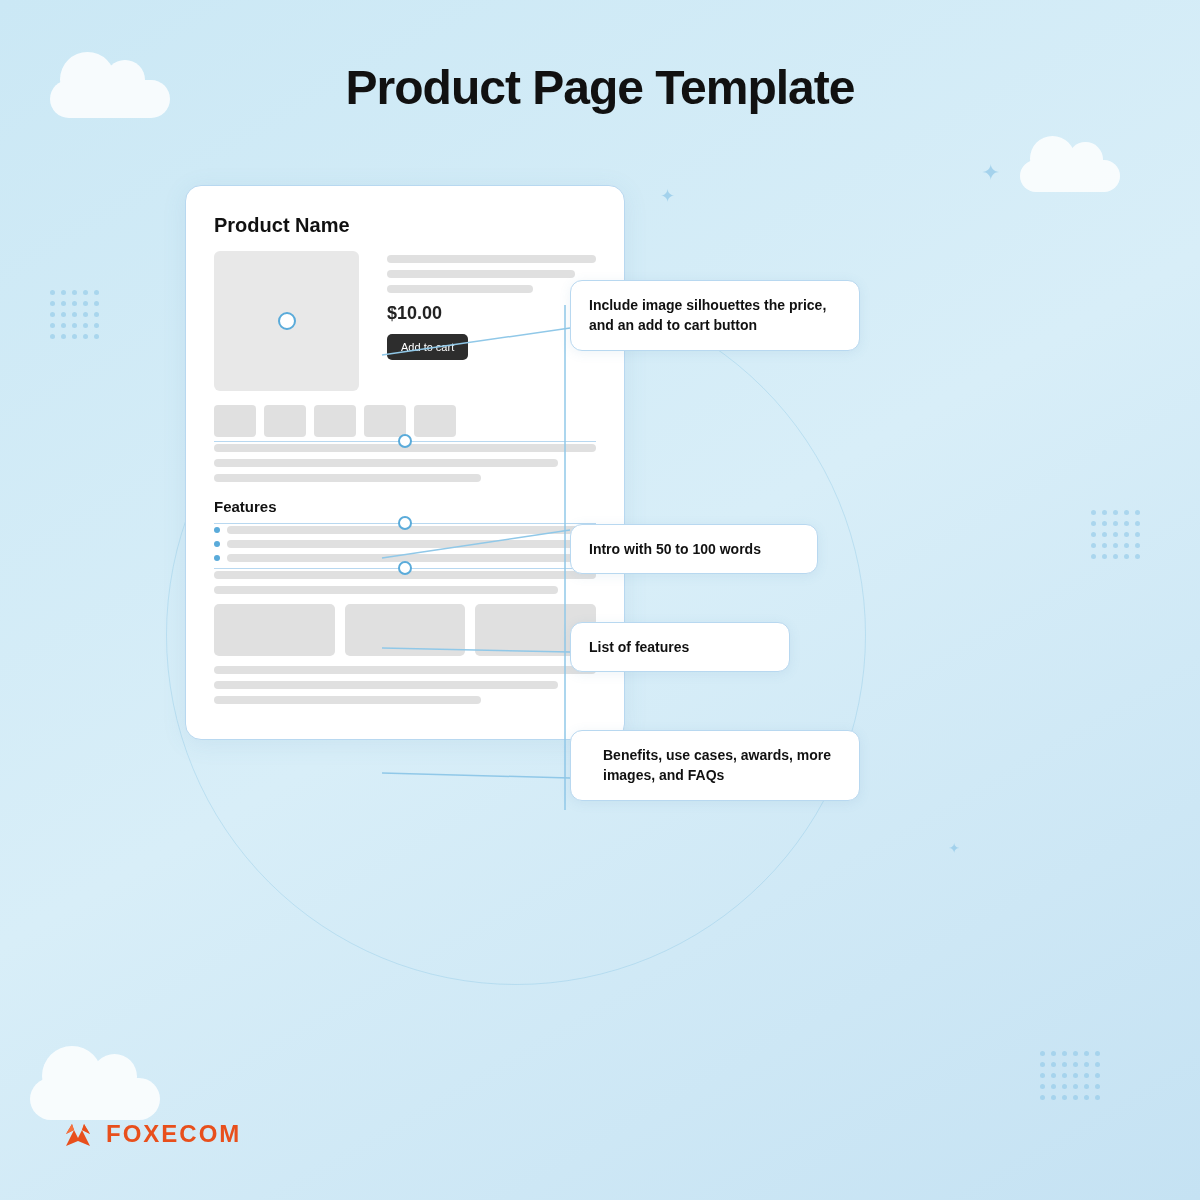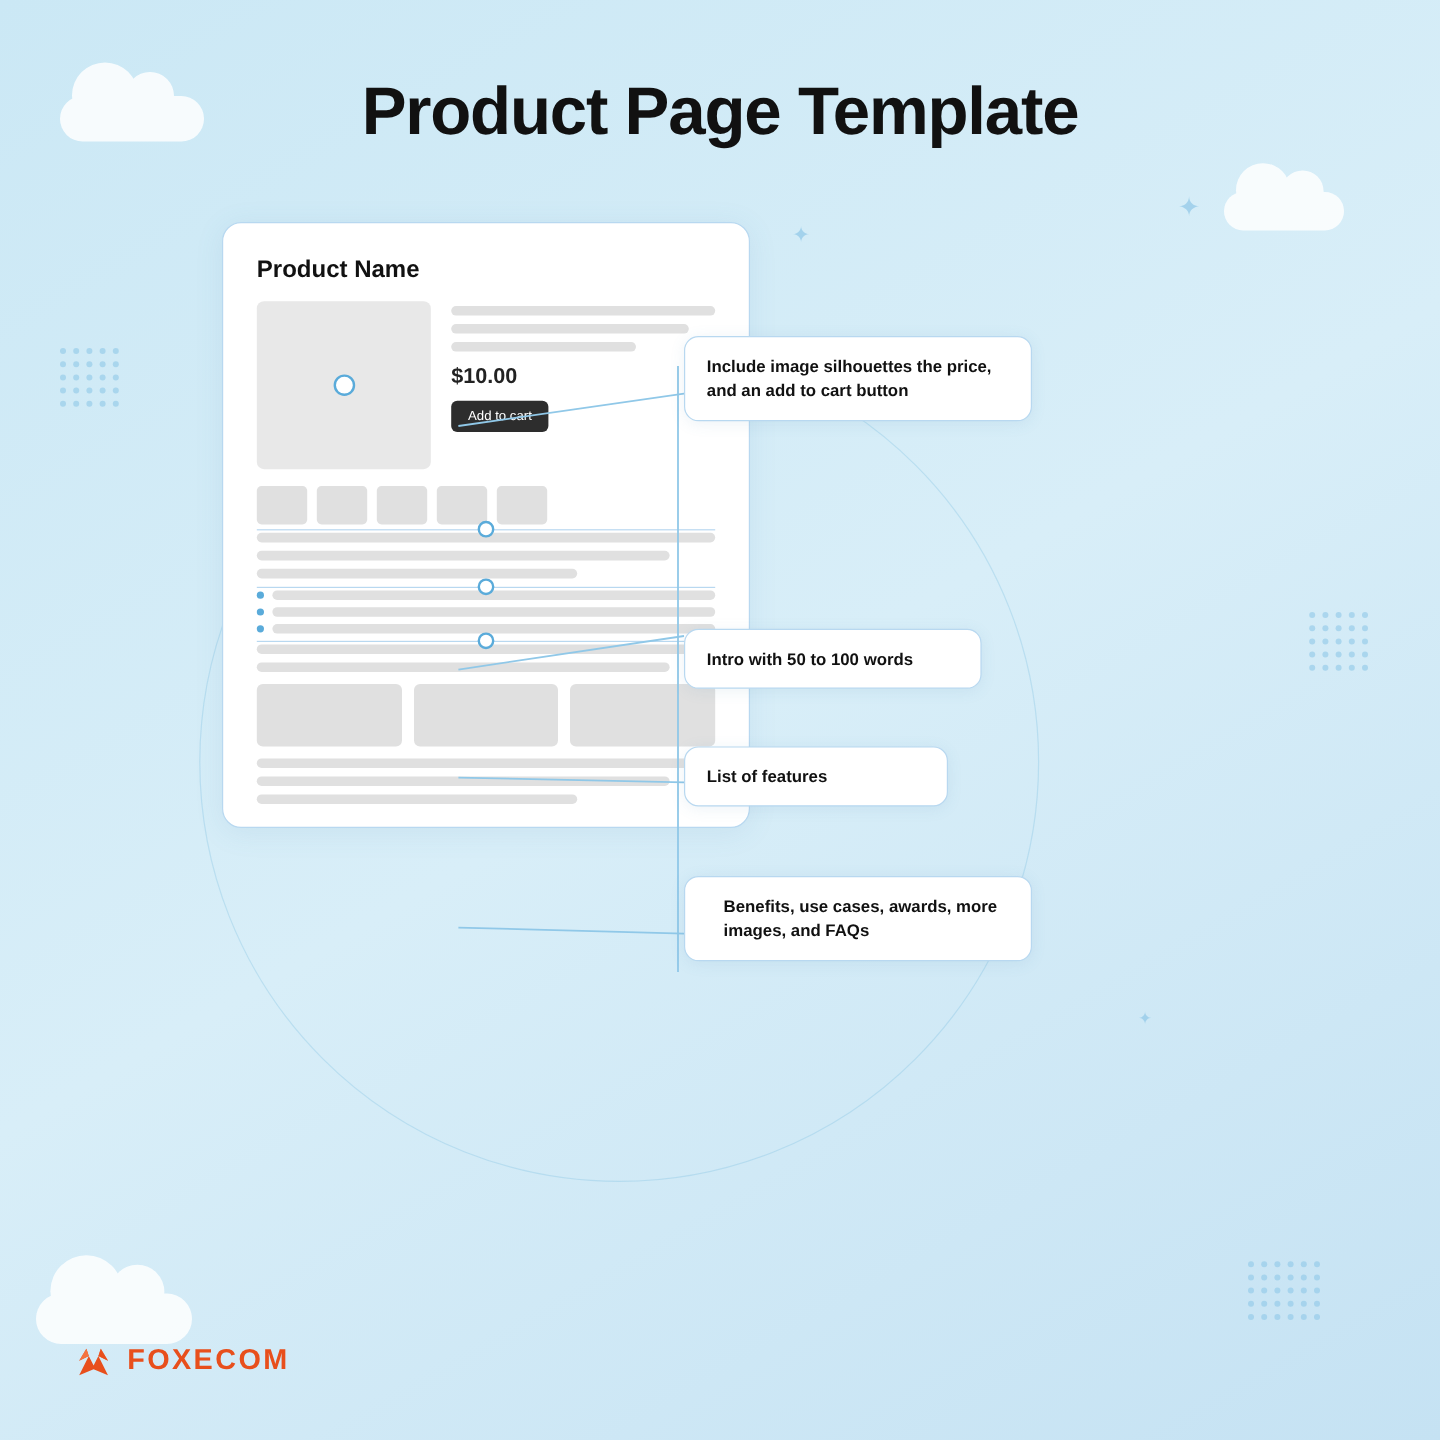--- a/index.html
+++ b/index.html
@@ -101,52 +101,52 @@
       transform: translate(-50%, -45%);
       z-index: 1;
     }
 
     
     .page-title {
       position: absolute;
       top: 60px;
       left: 0; right: 0;
       text-align: center;
-      font-size: 56px;
+      font-size: 48px;
       font-weight: 800;
       color: #111;
       z-index: 10;
       letter-spacing: -1px;
     }
 
     
     .template-card {
       position: absolute;
       top: 185px;
       left: 185px;
       width: 440px;
       background: white;
       border-radius: 16px;
       border: 1.5px solid #b8d8f0;
-      padding: 28px 28px 12px 28px;
+      padding: 28px 28px 28px 28px;
       z-index: 10;
       box-shadow: 0 4px 24px rgba(80,140,180,0.10);
     }
 
     .card-product-name {
       font-size: 20px;
       font-weight: 700;
       color: #111;
       margin-bottom: 14px;
     }
 
     
     .product-top {
       display: flex;
-      gap: 17px;
+      gap: 28px;
       margin-bottom: 14px;
     }
 
     .product-image-placeholder {
       width: 145px;
       height: 140px;
       background: #e8e8e8;
       border-radius: 6px;
       flex-shrink: 0;
       position: relative;
@@ -494,20 +494,21 @@
       <div class="connector-dot"></div>
     </div>
   </div>
 
   <div class="desc-lines">
     <div class="text-line text-line-full"></div>
     <div class="text-line text-line-medium"></div>
     <div class="text-line text-line-short"></div>
   </div>
 
+  <div class="section-header">Features</div>
 
   <div class="connector-wrap">
     <div class="connector-line">
       <div class="connector-dot"></div>
     </div>
   </div>
 
   <div class="features-list">
     <div class="feature-item">
       <div class="feature-bullet"></div>

